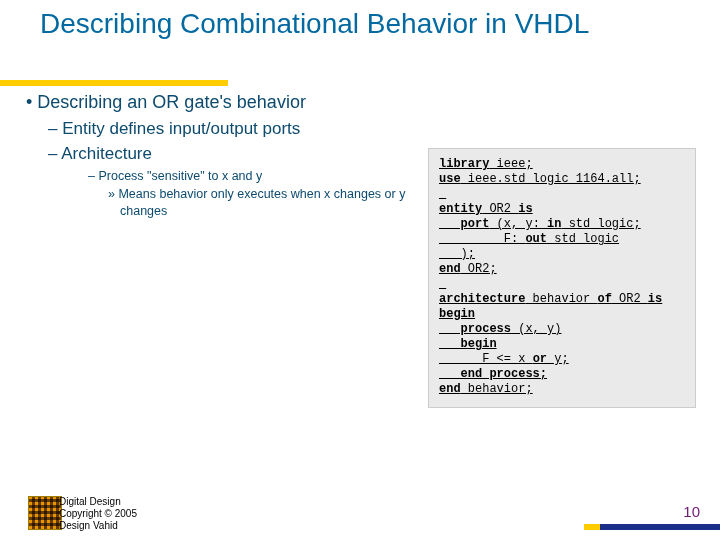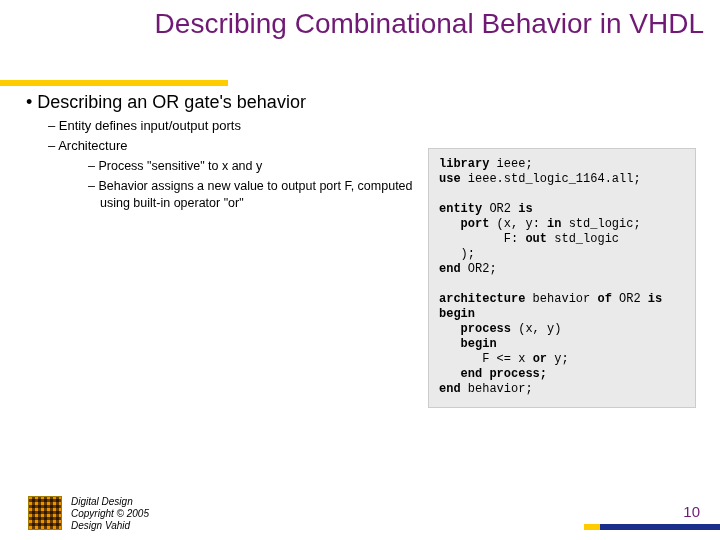--- a/index.html
+++ b/index.html
@@ -11,23 +11,23 @@
     background: #fff;
     position: relative;
     overflow: hidden;
   }
   .slide {
     width: 720px;
     height: 540px;
     position: relative;
   }
   .title {
-    color: #701a75;
+    color: #0369a1;
     font-size: 28px;
-    text-align: right;
+    text-align: left;
     padding: 8px 16px 0 40px;
     line-height: 1.15;
   }
   .title-underline {
     height: 6px;
     background: #ffcc00;
     margin: 2px 36px 0 0;
     width: 228px;
     position: absolute;
     left: 0;
@@ -37,69 +37,69 @@
     position: absolute;
     top: 92px;
     left: 0;
     right: 0;
     bottom: 44px;
     display: flex;
   }
   .left {
     width: 390px;
     padding: 0 6px 0 26px;
-    color: #000000;
+    color: #0c4a6e;
   }
   .right {
     flex: 1;
     padding: 56px 24px 0 6px;
   }
   
   .lvl0 { font-size: 18px; margin: 0 0 2px 0; text-indent: -14px; padding-left: 14px; line-height: 1.2; }
-  .lvl1 { font-size: 13px; margin: 4px 0 2px 22px; text-indent: -14px; padding-left: 14px; line-height: 1.25; }
+  .lvl1 { font-size: 17px; margin: 4px 0 2px 22px; text-indent: -14px; padding-left: 14px; line-height: 1.25; }
   .lvl2 { font-size: 13.5px; font-weight: bold; margin: 4px 0 2px 42px; text-indent: -12px; padding-left: 12px; line-height: 1.25; }
   .lvl3 { font-size: 12.5px; margin: 4px 0 2px 62px; text-indent: -12px; padding-left: 12px; line-height: 1.3; }
   .lvl4 { font-size: 12.5px; margin: 2px 0 2px 82px; text-indent: -12px; padding-left: 12px; line-height: 1.3; }
   .bull::before { content: "• "; }
   .dash::before { content: "– "; }
   .dbl::before  { content: "» "; }
 
   .codebox {
     background: #eaeaea;
     border: 1px solid #ccc;
     font-family: "Courier New", monospace;
     font-size: 12px;
     line-height: 1.25;
     padding: 8px 10px 10px 10px;
     color: #000;
     white-space: pre;
+    text-decoration: underline;
   }
   .codebox b { font-weight: bold; }
 
   
   .footer-logo {
     position: absolute;
     left: 28px;
     bottom: 10px;
     width: 32px;
     height: 32px;
     background:
       repeating-linear-gradient(90deg, #f4c200 0 3px, #6a4e00 3px 6px),
       repeating-linear-gradient(0deg,  #f4c200 0 3px, #6a4e00 3px 6px);
     background-blend-mode: multiply;
     border: 1px solid #a07c00;
   }
   .footer-text {
     position: absolute;
-    left: 71px;
+    left: 59px;
     bottom: 8px;
     font-size: 10px;
     line-height: 1.2;
     color: #000;
-    font-style: italic;
   }
   .pagenum {
     position: absolute;
     right: 20px;
     bottom: 20px;
     font-size: 15px;
     color: #701a75;
   }
   .footer-bar {
     position: absolute;
@@ -127,21 +127,21 @@
   <div class="title">Describing Combinational Behavior in VHDL</div>
   <div class="title-underline"></div>
 
   <div class="body">
 
     <div class="left">
       <p class="lvl0 bull">Describing an OR gate's behavior</p>
       <p class="lvl1 dash">Entity defines input/output ports</p>
       <p class="lvl1 dash">Architecture</p>
       <p class="lvl3 dash">Process "sensitive" to x and y</p>
-      <p class="lvl3 dash">Behavior assigns a new value to output port F, computed using built-in operator "or"</p>
+      <p class="lvl4 dbl">Means behavior only executes when x changes or y changes</p>
     </div>
 
     <div class="right">
       <div class="codebox"><span><b>library</b><span> ieee;</span></span>
 <span><b>use</b><span> ieee.std_logic_1164.all;</span></span>
 <span> </span>
 <span><b>entity</b><span> OR2 </span><b>is</b></span>
 <span><b>   port</b><span> (x, y: </span><b>in</b><span> std_logic;</span></span>
 <span><span>         F: </span><b>out</b><span> std_logic</span></span>
 <span>   );</span>

